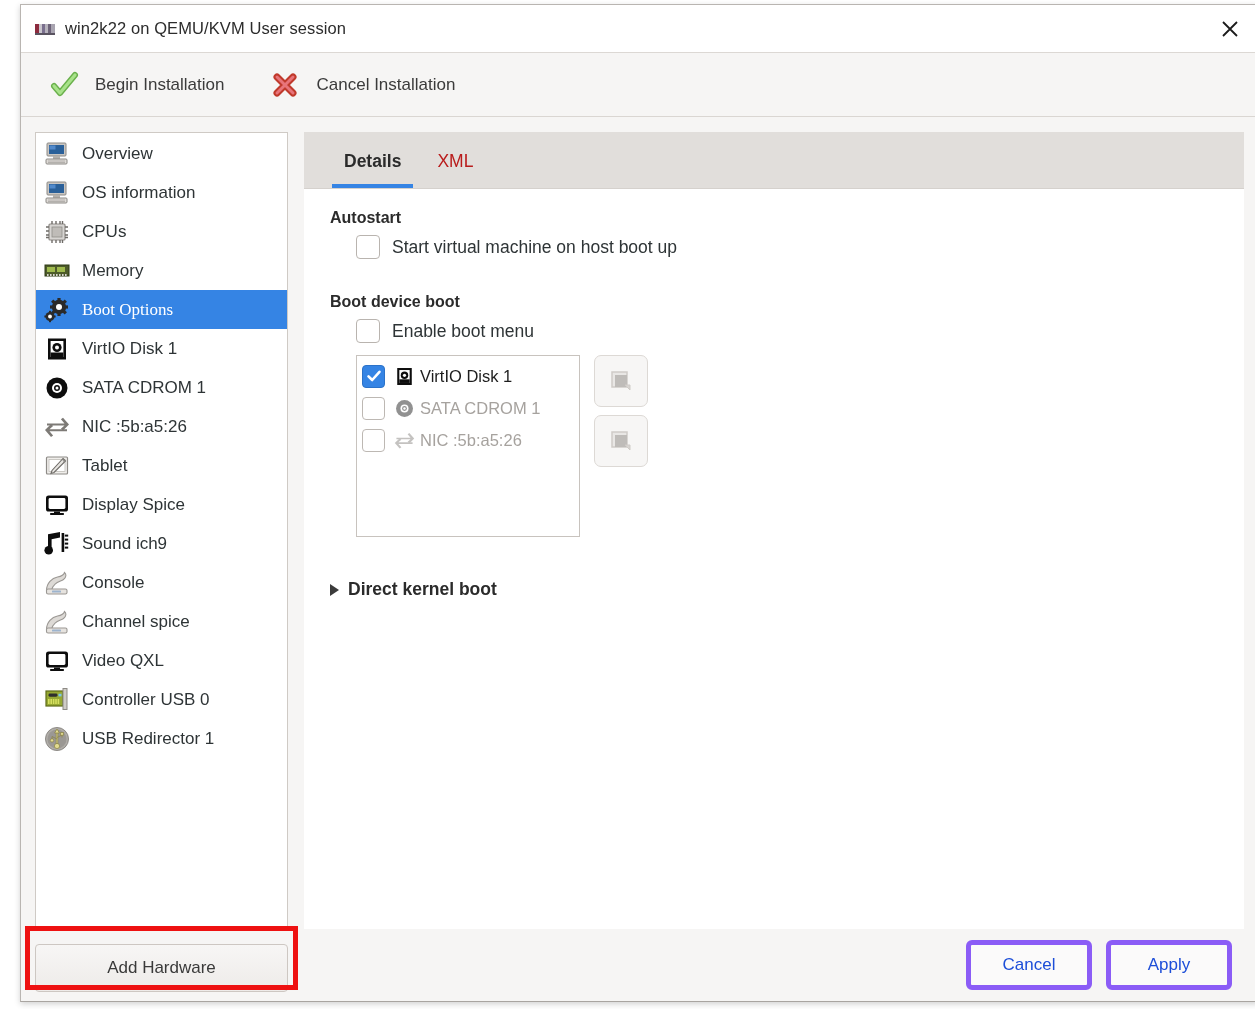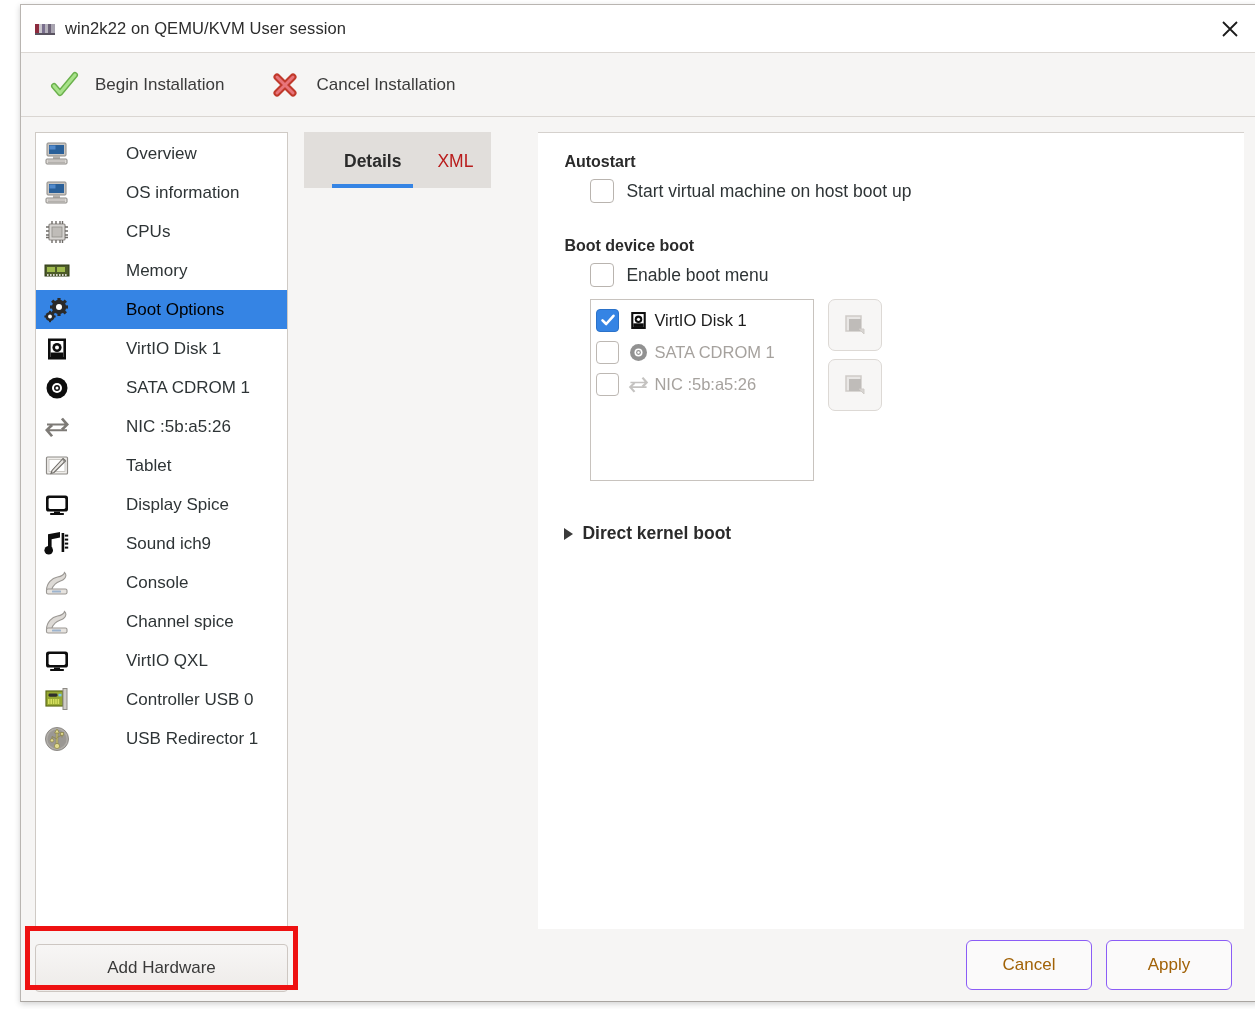--- a/index.html
+++ b/index.html
@@ -109,34 +109,33 @@
     overflow: hidden;
     padding-top: 1px;
   }
   .hw-item {
     height: 39px;
     display: flex;
     align-items: center;
     padding-left: 6px;
     cursor: pointer;
     white-space: nowrap;
-    gap: 44px;
   }
   .hw-item.selected { background: #3584e4; }
   .hw-item .hw-ico {
     width: 30px; height: 30px;
     flex: 0 0 auto;
     display: flex; align-items: center; justify-content: center;
   }
   .hw-item .hw-lbl {
     margin-left: 10px;
     font-size: 17px;
     color: #2e3436;
   }
-  .hw-item.selected .hw-lbl { color: #000000; }
+  .hw-item.selected .hw-lbl { color: #ffffff; font-family: Liberation Serif, serif; }
 
   
   #addhw-wrap {
     position: relative;
     height: 72px;
     flex: 0 0 auto;
     display: flex;
     align-items: center;
   }
   #add-hardware {
@@ -156,23 +155,22 @@
     left: -10px; top: -3px;
     width: 273px; height: 64px;
     border: 5px solid #ee1111;
     pointer-events: none;
   }
 
   
   #right-col {
     flex: 1 1 auto;
     display: flex;
-    flex-direction: row;
+    flex-direction: column;
     margin-left: 16px;
-    gap: 47px;
   }
   #tabstrip {
     height: 56px;
     background: #e1dedb;
     display: flex;
     align-items: flex-end;
     padding-left: 22px;
     flex: 0 0 auto;
   }
   .tab {
@@ -326,25 +324,25 @@
     display: flex;
     align-items: center;
     justify-content: flex-end;
     padding-right: 12px;
   }
   .foot-btn {
     min-width: 126px;
     height: 50px;
     margin-left: 14px;
     background: #fbfafa;
-    border: 1px solid #8b5cf6;
+    border: 5px solid #8b5cf6;
     border-radius: 6px;
     font-family: "Liberation Sans", sans-serif;
     font-size: 17px;
-    color: #a16207;
+    color: #1d4ed8;
     cursor: default;
   }
 </style>
 </head>
 <body>
 
 <div id="window">
 
   <div id="titlebar">
     <svg id="title-icon" viewBox="0 0 20 16">
@@ -572,21 +570,21 @@
           </div>
           <div class="hw-item">
             <span class="hw-ico">
               <svg width="26" height="26" viewBox="0 0 26 26">
                 <rect x="2" y="3.5" width="22" height="16" rx="2.6" fill="#0d0d0d"></rect>
                 <rect x="4.6" y="6" width="16.8" height="11" rx="1.4" fill="#ffffff"></rect>
                 <rect x="10" y="19.5" width="6" height="1.6" fill="#0d0d0d"></rect>
                 <rect x="6" y="21" width="14" height="2" rx="0.8" fill="#0d0d0d"></rect>
               </svg>
             </span>
-            <span class="hw-lbl">VirtIO QXL</span>
+            <span class="hw-lbl">Video QXL</span>
           </div>
           <div class="hw-item">
             <span class="hw-ico">
               <svg width="26" height="26" viewBox="0 0 26 26">
                 <rect x="2" y="4" width="17" height="15" fill="#96a832" stroke="#5e6b18" stroke-width="1.2"></rect>
                 <rect x="4.5" y="6.5" width="9" height="3.2" rx="1.4" fill="#2e2e2e"></rect>
                 <rect x="14.5" y="6.8" width="3" height="2.6" fill="#79c6e8"></rect>
                 <g fill="#d6e060">
                   <rect x="4" y="12" width="1.6" height="5"></rect>
                   <rect x="6.4" y="12" width="1.6" height="5"></rect>

